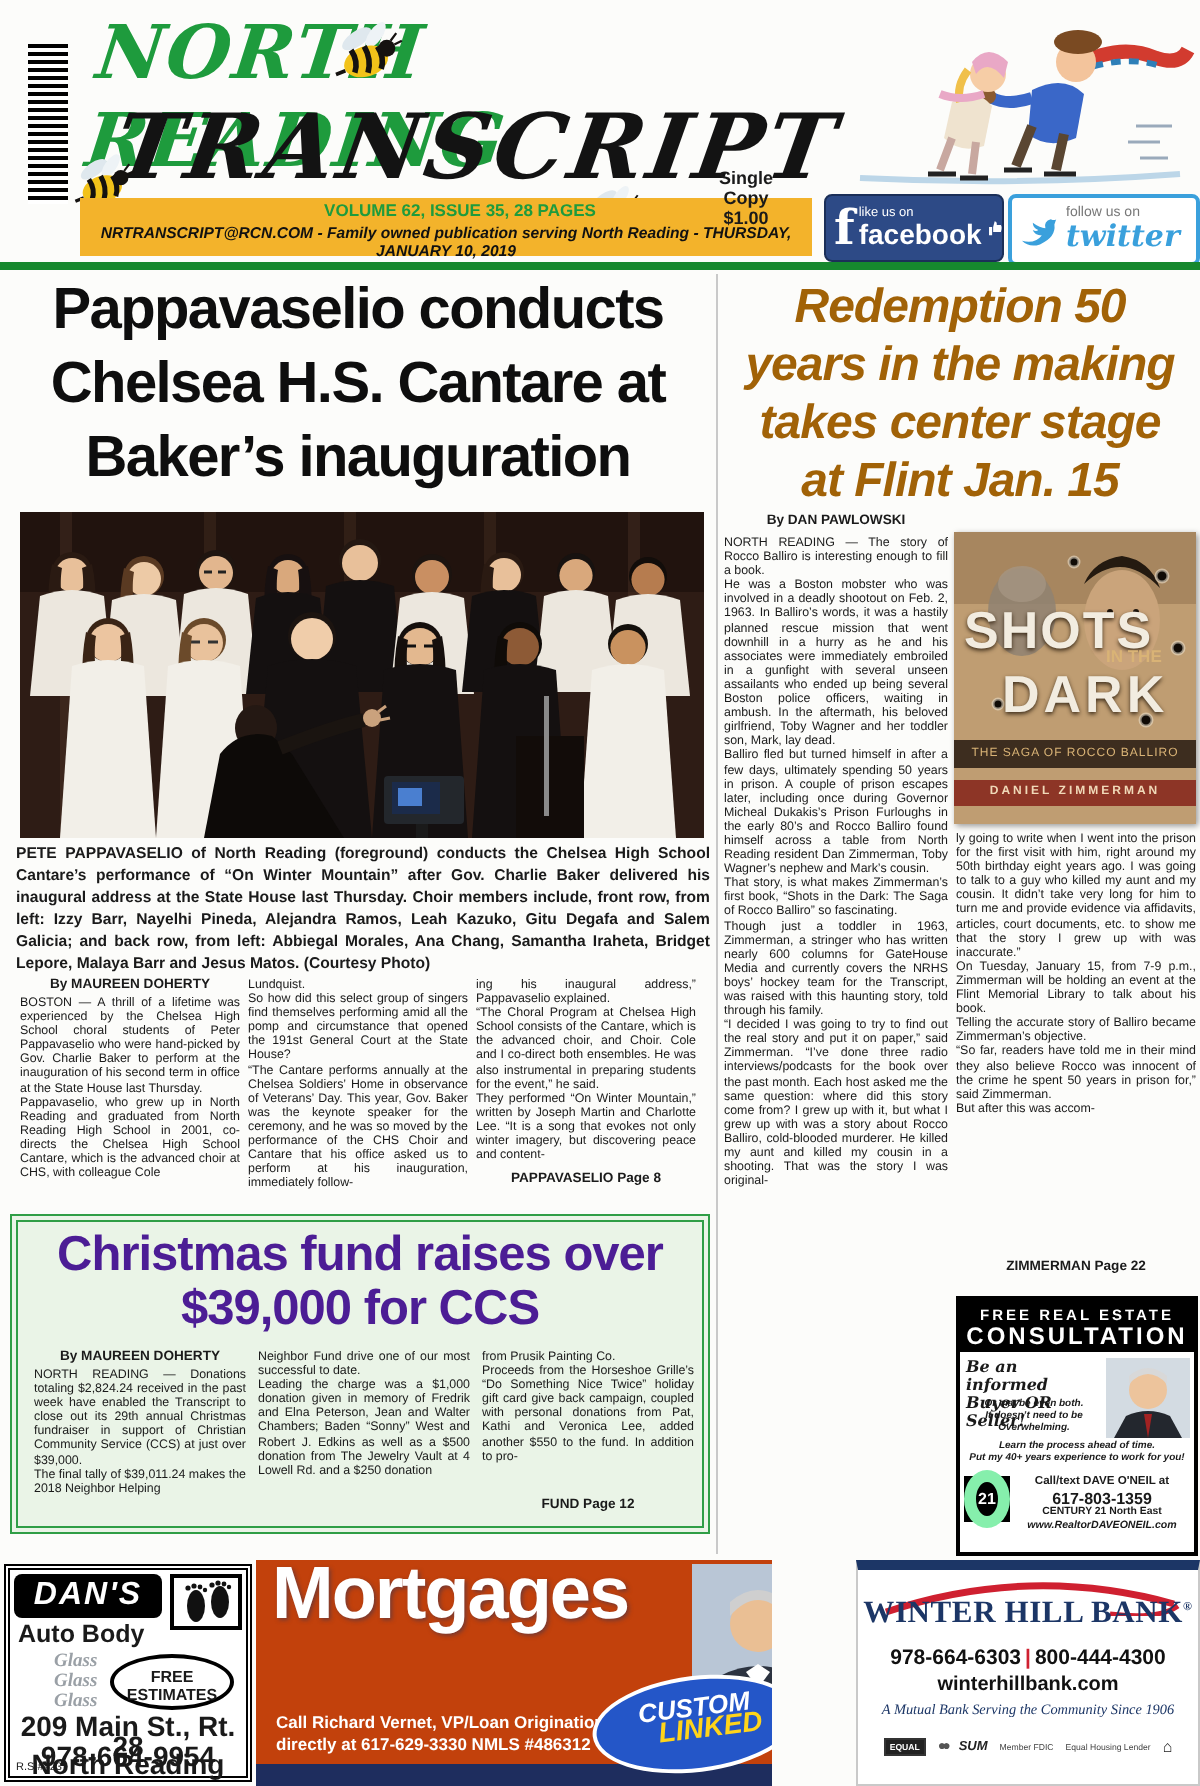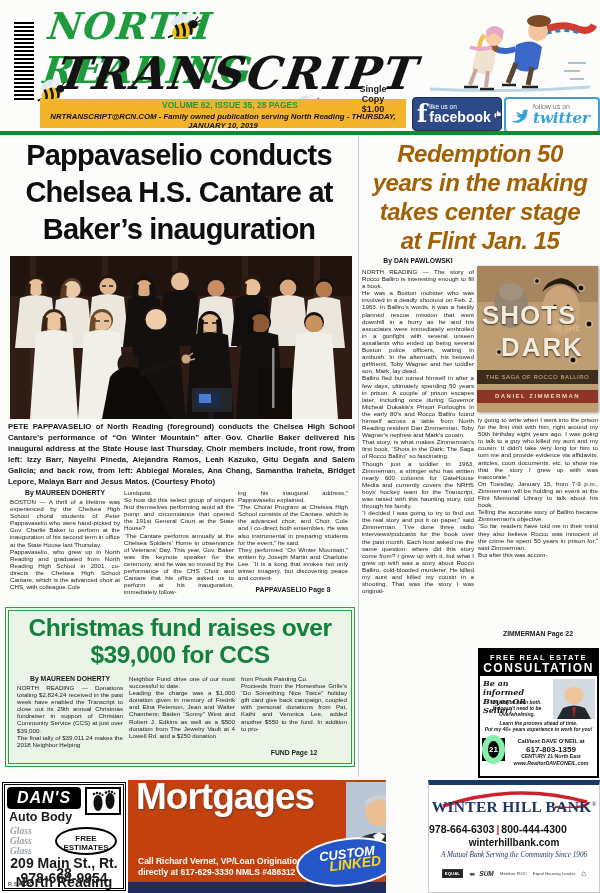--- a/index.html
+++ b/index.html
@@ -52,21 +52,21 @@
   .coltext{font-size:6.2px;line-height:7.1px;text-align:justify;overflow:hidden;}
   .c1{left:10px;top:498px;width:110px;height:103px;}
   .c2{left:124px;top:489px;width:110px;height:112px;}
   .c3{left:238px;top:489px;width:110px;height:94px;}
   .jump{font-weight:bold;font-size:6.8px;text-align:center;}
   .j1{left:238px;top:586px;width:110px;}
   
   .xbox{left:5px;top:607px;width:350px;height:160px;border:4px double #2f9e46;
      background:#eaf4e7;box-sizing:border-box;}
   .fhead{position:absolute;left:0;top:3px;width:100%;text-align:center;font-weight:bold;
-     font-size:24.5px;line-height:27px;letter-spacing:-0.5px;color:#15803d;}
+     font-size:24.5px;line-height:27px;letter-spacing:-0.5px;color:#4c1d95;}
   .fby{position:absolute;left:8px;top:64px;width:106px;}
   .fc1{position:absolute;left:8px;top:73px;width:106px;height:76px;}
   .fc2{position:absolute;left:120px;top:64px;width:106px;height:86px;}
   .fc3{position:absolute;left:232px;top:64px;width:106px;height:68px;}
   .fj{position:absolute;left:232px;top:138px;width:106px;}
   
   .vdiv{left:358px;top:137px;width:1px;height:640px;background:#c9c9c9;}
   .head2{left:362px;top:139px;width:236px;text-align:center;font-weight:bold;font-style:italic;
      font-size:24px;line-height:29px;letter-spacing:-0.5px;color:#a16207;}
   .by3{left:362px;top:257px;width:112px;}
@@ -111,21 +111,21 @@
   .c21-web{font-size:5.3px;font-weight:bold;font-style:italic;}
   
   .dans{left:2px;top:782px;width:124px;height:109px;border:3px double #000;background:#fff;
      box-sizing:border-box;}
   .dans-banner{position:absolute;left:2px;top:2px;width:74px;height:22px;background:#000;
      border-radius:4px;color:#fff;font-weight:bold;font-style:italic;font-size:16px;
      text-align:center;line-height:22px;letter-spacing:1px;}
   .dans-feet{position:absolute;right:2px;top:2px;width:36px;height:28px;border:2px solid #000;
      background:#fff;box-sizing:border-box;}
   .dans-sub{position:absolute;left:4px;top:25px;font-size:12.5px;font-weight:bold;}
-  .dans-glass{position:absolute;left:5px;top:41px;font-family:"Liberation Serif",serif;
+  .dans-glass{position:absolute;left:22px;top:41px;font-family:"Liberation Serif",serif;
      font-size:9.5px;line-height:10px;font-weight:bold;font-style:italic;color:#9aa0a6;}
   .dans-oval{position:absolute;left:50px;top:42px;width:62px;height:28px;border:2px solid #000;
      border-radius:50%;text-align:center;font-size:8px;font-weight:bold;line-height:9px;
      padding-top:5px;box-sizing:border-box;}
   .dans-addr{position:absolute;left:0;top:74px;width:100%;text-align:center;font-size:14px;
      font-weight:bold;line-height:9.5px;}
   .dans-phone{position:absolute;left:0;top:85px;width:100%;text-align:center;font-size:14px;
      font-weight:bold;}
   .dans-reg{position:absolute;left:3px;top:96px;font-size:5.5px;}
   
@@ -145,21 +145,21 @@
   .mb-linked{font-size:14px;font-weight:bold;font-style:italic;color:#ffd41a;line-height:13px;
      margin-left:14px;margin-top:-2px;}
   
   .whb{left:428px;top:780px;width:172px;height:113px;background:#fff;border:1px solid #c9c9c9;
      border-top:5px solid #1c3666;box-sizing:border-box;}
   .whb-swoosh{position:absolute;left:8px;top:3px;width:156px;height:20px;}
   .whb-name{position:absolute;left:0;top:13px;width:100%;text-align:center;
      font-family:"Liberation Serif",serif;font-weight:bold;font-size:15.5px;color:#1c3666;
      letter-spacing:.3px;}
   .whb-reg{font-size:6px;vertical-align:super;}
-  .whb-phone{position:absolute;left:0;top:38px;width:100%;text-align:left;font-size:10.5px;
+  .whb-phone{position:absolute;left:0;top:38px;width:100%;text-align:center;font-size:10.5px;
      font-weight:bold;color:#111;}
   .whb-sep{color:#cf2030;padding:0 2px;}
   .whb-web{position:absolute;left:0;top:52px;width:100%;text-align:center;font-size:10px;
      font-weight:bold;color:#111;}
   .whb-tag{position:absolute;left:0;top:66px;width:100%;text-align:center;font-size:7.2px;
      font-style:italic;color:#1c3666;font-family:"Liberation Serif",serif;}
   .whb-foot{position:absolute;left:0;top:84px;width:100%;display:flex;justify-content:center;
      align-items:center;gap:6px;font-size:4.3px;color:#444;}
   .whb-eq{border:1px solid #333;padding:1px 2px;font-weight:bold;background:#222;color:#fff;}
   .whb-mc{letter-spacing:-2px;font-size:7px;color:#555;}

